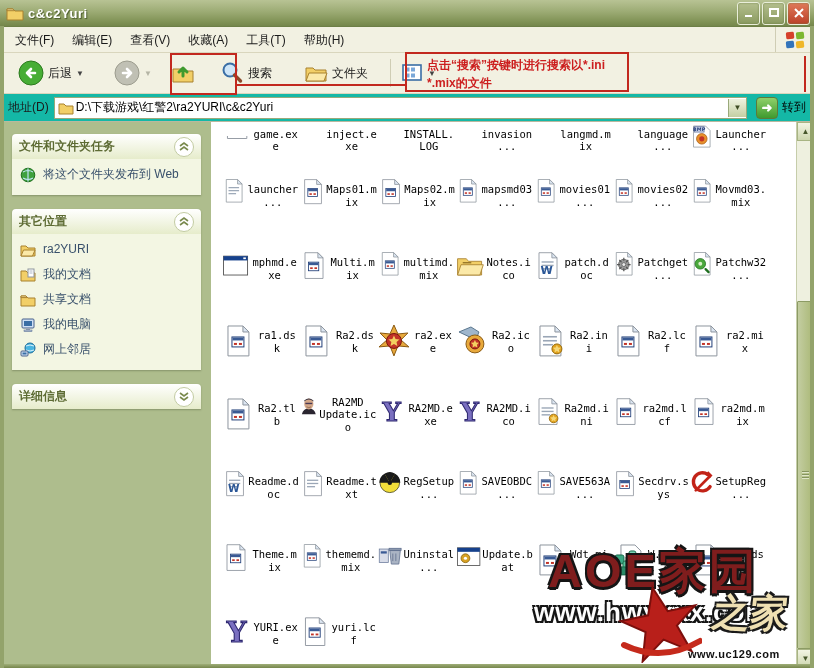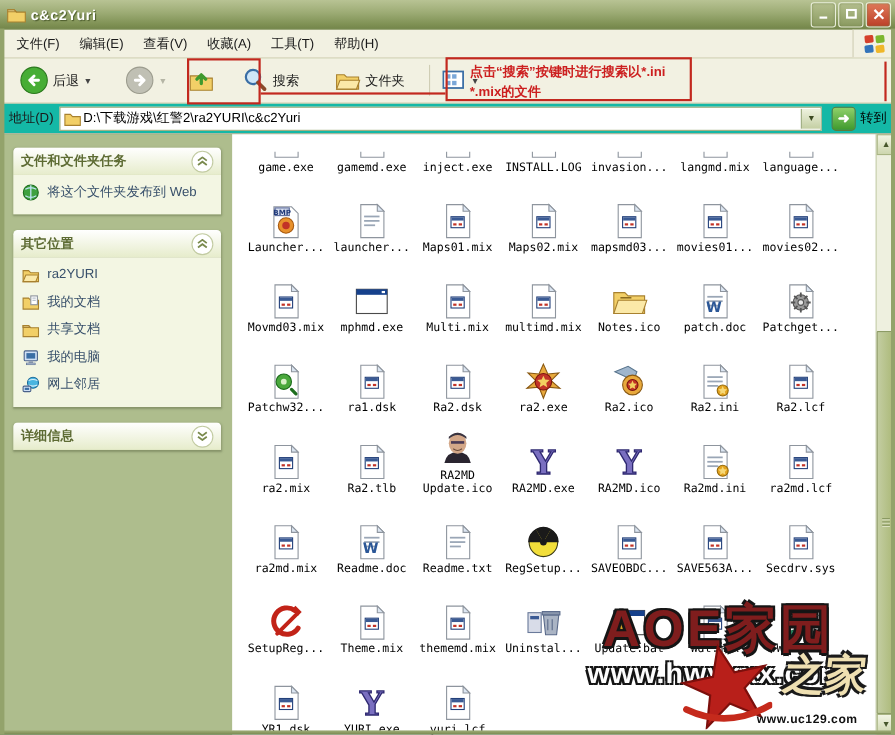--- a/index.html
+++ b/index.html
@@ -43,21 +43,21 @@
   .panel-h{height:25px;background:linear-gradient(180deg,#ffffff,#e6eccb);display:flex;align-items:center;justify-content:space-between;padding:0 7px;cursor:default;}
   .panel-h .pt{font-size:12px;font-weight:bold;color:#5d6b33;}
   .chev{width:18px;height:18px;border-radius:50%;background:#fff;border:1px solid #c2cba2;display:flex;align-items:center;justify-content:center;}
   .panel-b{background:#f3f6e3;padding:8px 6px 10px 8px;}
   .task{display:flex;align-items:flex-start;gap:7px;margin-bottom:9px;font-size:12px;color:#38506b;cursor:default;line-height:1.25;}
   .task:last-child{margin-bottom:2px;}
   .task .sicon{flex:0 0 16px;width:16px;height:16px;}
   
   .filearea{flex:1;background:#fff;position:relative;overflow:hidden;}
   .grid{display:grid;grid-template-columns:repeat(7,78px);grid-template-rows:38px repeat(7,73px);padding:0 0 0 10px;}
-  .file-item{display:flex;flex-direction:column;align-items:center;justify-content:flex-end;padding-bottom:2px;cursor:default;}
+  .file-item{display:flex;flex-direction:row;align-items:center;justify-content:flex-end;padding-bottom:2px;cursor:default;}
   .file-item .ficon{width:34px;height:34px;margin-bottom:1px;}
   .file-item.cut .ficon{height:7px;overflow:hidden;}
   .file-item.cut .ficon svg{transform:translateY(-27px);}
   .flabel{font-family:"DejaVu Sans Mono",monospace;font-size:10.5px;color:#000;text-align:center;line-height:1.15;max-width:76px;word-break:break-word;}
   
   .vscroll{width:17px;background:#eef0df;border-left:1px solid #c6cdaa;display:flex;flex-direction:column;flex:0 0 auto;}
   .sbtn{height:17px;background:linear-gradient(180deg,#f2f5e4,#cdd6ae);border:1px solid #a8b483;display:flex;align-items:center;justify-content:center;font-size:8px;color:#47572c;}
   .strack{flex:1;position:relative;}
   .sthumb{position:absolute;left:0;right:0;top:160px;bottom:0;background:linear-gradient(90deg,#c3cda1,#aab876);border:1px solid #8c9b64;border-radius:1px;}
   .sthumb .grip{position:absolute;left:4px;right:4px;top:50%;margin-top:-4px;}
@@ -295,31 +295,20 @@
           </div>
           <div class="file-item cut">
             <div class="ficon"><svg viewBox="0 0 34 34">
                 <path d="M7 2h15l6 6v24H7z" fill="#fff" stroke="#8e959e"></path>
                 <path d="M22 2v6h6z" fill="#dce6f2" stroke="#8e959e"></path>
                 <rect x="11" y="13" width="12" height="10" fill="#fff" stroke="#23407a"></rect>
                 <rect x="11.5" y="13.5" width="11" height="3" fill="#3a5a94"></rect>
                 <rect x="13" y="19" width="3" height="2" fill="#c23327"></rect>
                 <rect x="18" y="19" width="3" height="2" fill="#c23327"></rect>
               </svg></div>
-    <div class="flabel">gamemd.exe</div>
-          </div>
-          <div class="file-item cut">
-            <div class="ficon"><svg viewBox="0 0 34 34">
-                <path d="M7 2h15l6 6v24H7z" fill="#fff" stroke="#8e959e"></path>
-                <path d="M22 2v6h6z" fill="#dce6f2" stroke="#8e959e"></path>
-                <rect x="11" y="13" width="12" height="10" fill="#fff" stroke="#23407a"></rect>
-                <rect x="11.5" y="13.5" width="11" height="3" fill="#3a5a94"></rect>
-                <rect x="13" y="19" width="3" height="2" fill="#c23327"></rect>
-                <rect x="18" y="19" width="3" height="2" fill="#c23327"></rect>
-              </svg></div>
     <div class="flabel">inject.exe</div>
           </div>
           <div class="file-item cut">
             <div class="ficon"><svg viewBox="0 0 34 34">
                 <path d="M7 2h15l6 6v24H7z" fill="#fff" stroke="#8e959e"></path>
                 <path d="M22 2v6h6z" fill="#dce6f2" stroke="#8e959e"></path>
                 <rect x="10" y="12" width="14" height="1.6" fill="#9aa6b6"></rect>
                 <rect x="10" y="16" width="14" height="1.6" fill="#9aa6b6"></rect>
                 <rect x="10" y="20" width="10" height="1.6" fill="#9aa6b6"></rect>
               </svg></div>

